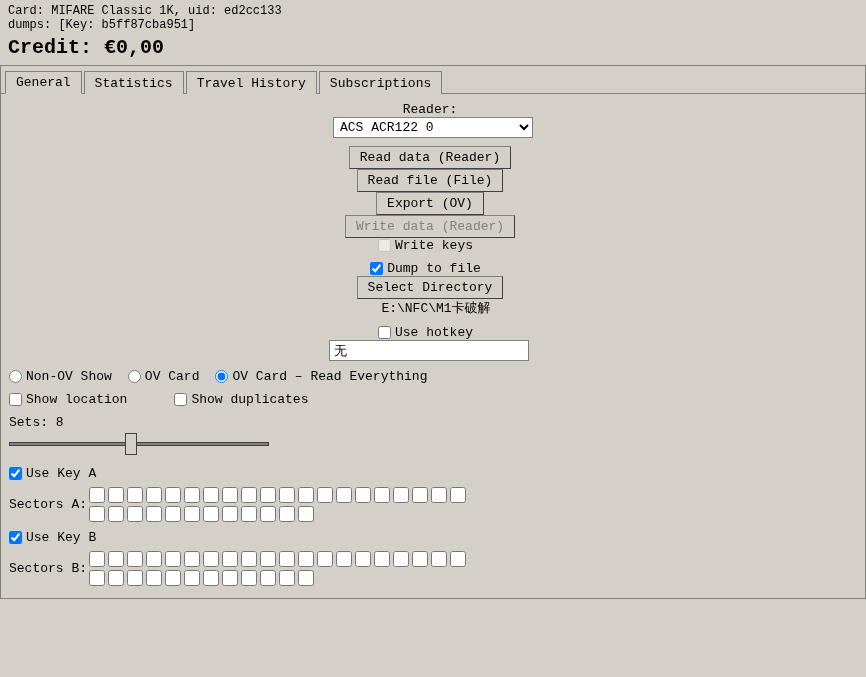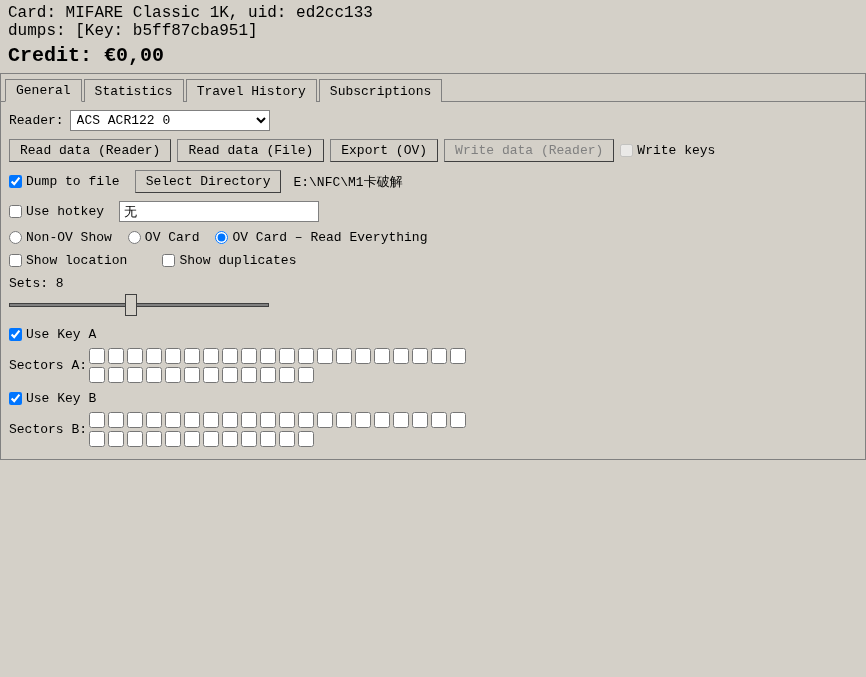--- a/index.html
+++ b/index.html
@@ -7,21 +7,21 @@
       font-family: 'Courier New', Courier, monospace;
       font-size: 13px;
       background: #d4d0c8;
       color: #000;
       width: 866px;
       min-height: 677px;
     }
     .top-info {
       background: #d4d0c8;
       padding: 4px 8px 0 8px;
-      font-size: 16px;
+      font-size: 12px;
     }
     .credit-title {
       font-size: 20px;
       font-weight: bold;
       padding: 4px 8px 6px 8px;
     }
     .tabs-bar {
       display: flex;
       flex-direction: row;
       border-top: 1px solid #808080;
@@ -51,20 +51,21 @@
     .main-panel {
       border: 1px solid #808080;
       background: #d4d0c8;
       padding: 8px;
       margin: 0;
     }
     .row {
       display: flex;
       align-items: center;
       margin-bottom: 8px;
+      flex-direction: column;
     }
     .label {
       margin-right: 6px;
       white-space: nowrap;
     }
     select {
       font-family: 'Courier New', Courier, monospace;
       font-size: 13px;
       padding: 1px 2px;
       background: white;
@@ -131,21 +132,21 @@
     }
     .radio-label {
       display: flex;
       align-items: center;
       gap: 4px;
       cursor: pointer;
     }
     .show-row {
       display: flex;
       align-items: center;
-      gap: 20px;
+      gap: 32px;
       margin-bottom: 8px;
     }
     .sets-row {
       margin-bottom: 4px;
     }
     .slider-container {
       width: 260px;
       margin-bottom: 8px;
       position: relative;
     }
@@ -214,21 +215,21 @@
 
   <div class="row">
     <span class="label">Reader:</span>
     <select>
       <option>ACS ACR122 0</option>
     </select>
   </div>
 
   <div class="row">
     <button class="btn">Read data (Reader)</button>
-    <button class="btn">Read data (File)</button>
+    <button class="btn">Read file (File)</button>
     <button class="btn">Export (OV)</button>
     <span class="btn-disabled">Write data (Reader)</span>
     <label class="checkbox-label">
       <input type="checkbox" disabled="" style="">
       <span>Write keys</span>
     </label>
   </div>
 
   <div class="row">
     <label class="checkbox-label">

